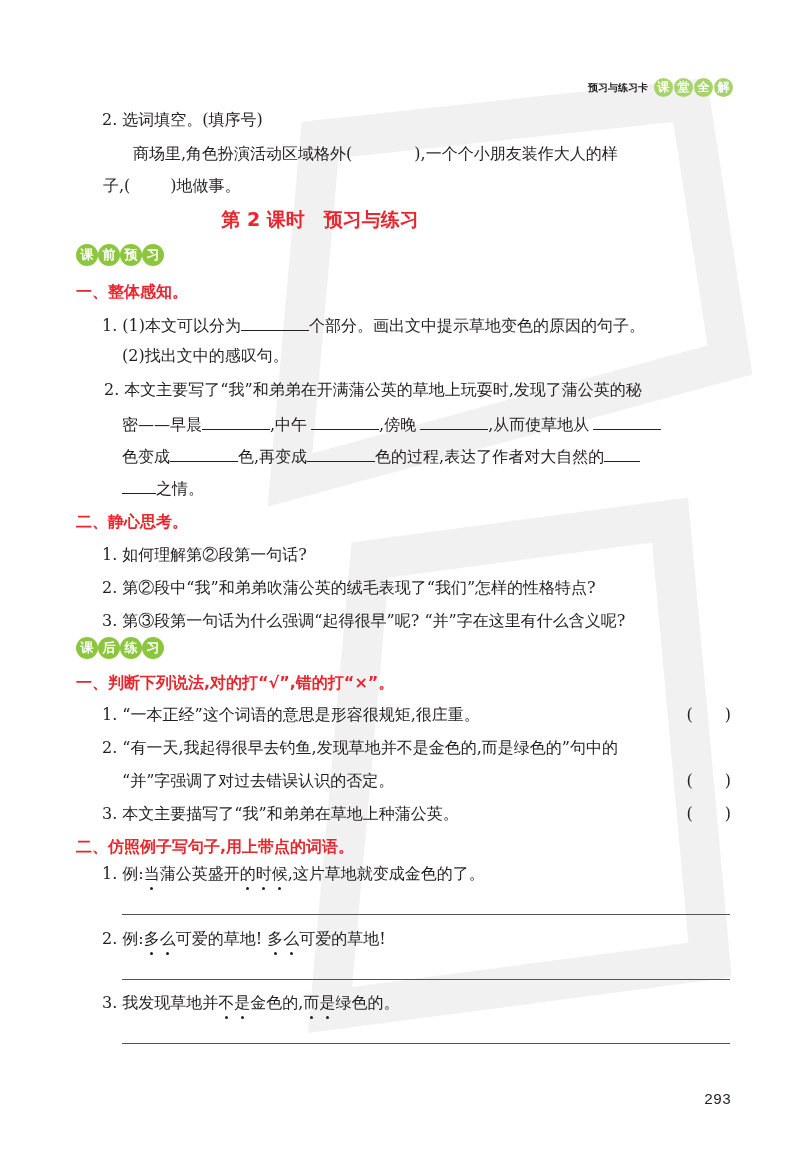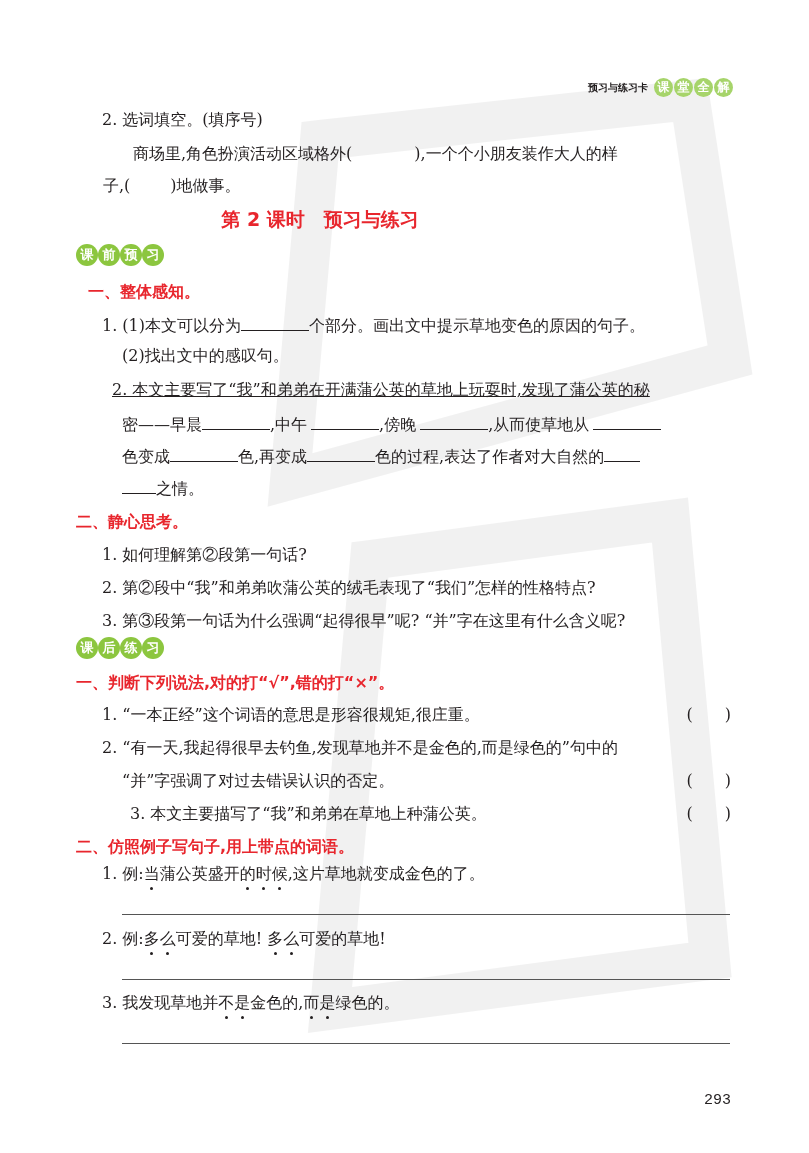--- a/index.html
+++ b/index.html
@@ -66,26 +66,26 @@
 
 <div class="title red">第 2 课时　预习与练习</div>
 
 <div class="section-badge" style="top:244px;">
   <span class="pill">课</span>
   <span class="pill">前</span>
   <span class="pill">预</span>
   <span class="pill">习</span>
 </div>
 
-<div class="line red" style="left:76px; top:282px;margin-left:12px;">一、整体感知。</div>
+<div class="line red" style="left:76px; top:282px;">一、整体感知。</div>
 <div class="line" style="left:102px; top:314px;">
   <span>1. (1)本文可以分为</span><span class="blank" style="width:68px;"></span><span>个部分。画出文中提示草地变色的原因的句子。</span>
 </div>
 <div class="line" style="left:122px; top:346px;text-align:right;">(2)找出文中的感叹句。</div>
-<div class="line" style="left:112px; top:380px;text-decoration:underline;">2. 本文主要写了“我”和弟弟在开满蒲公英的草地上玩耍时,发现了蒲公英的秘</div>
+<div class="line" style="left:104px; top:380px;">2. 本文主要写了“我”和弟弟在开满蒲公英的草地上玩耍时,发现了蒲公英的秘</div>
 <div class="line" style="left:122px; top:413px;">
   <span>密——早晨</span><span class="blank" style="width:68px;"></span><span>,中午</span><span class="blank" style="width:68px;margin-left:4px;"></span><span>,傍晚</span><span class="blank" style="width:68px;margin-left:4px;"></span><span>,从而使草地从</span><span class="blank" style="width:68px;margin-left:4px;"></span>
 </div>
 <div class="line" style="left:122px; top:445px;text-align:right;">
   <span>色变成</span><span class="blank" style="width:68px;"></span><span>色,再变成</span><span class="blank" style="width:68px;"></span><span>色的过程,表达了作者对大自然的</span><span class="blank" style="width:36px;"></span>
 </div>
 <div class="line" style="left:122px; top:477px;">
   <span class="blank" style="width:34px;"></span><span>之情。</span>
 </div>
 
@@ -100,21 +100,21 @@
   <span class="pill">练</span>
   <span class="pill">习</span>
 </div>
 
 <div class="line red" style="left:76px; top:673px;">一、判断下列说法,对的打“√”,错的打“×”。</div>
 <div class="line" style="left:102px; top:705px;">1. “一本正经”这个词语的意思是形容很规矩,很庄重。</div>
 <div class="paren" style="top:705px;">(　　)</div>
 <div class="line" style="left:102px; top:738px;">2. “有一天,我起得很早去钓鱼,发现草地并不是金色的,而是绿色的”句中的</div>
 <div class="line" style="left:122px; top:771px;">“并”字强调了对过去错误认识的否定。</div>
 <div class="paren" style="top:771px;">(　　)</div>
-<div class="line" style="left:102px; top:804px;margin-left:28px;">3. 本文主要描写了“我”和弟弟在草地上种蒲公英。</div>
+<div class="line" style="left:102px; top:804px;">3. 本文主要描写了“我”和弟弟在草地上种蒲公英。</div>
 <div class="paren" style="top:804px;">(　　)</div>
 
 <div class="line red" style="left:76px; top:837px;">二、仿照例子写句子,用上带点的词语。</div>
 
 <div class="line" style="left:102px; top:864px;">
   <span>1. 例:</span><span class="dot">当</span><span>蒲公英盛开</span><span class="dot">的</span><span class="dot">时</span><span class="dot">候</span><span>,这片草地就变成金色的了。</span>
 </div>
 <div class="rule" style="top:914px;"></div>
 
 <div class="line" style="left:102px; top:929px;">

